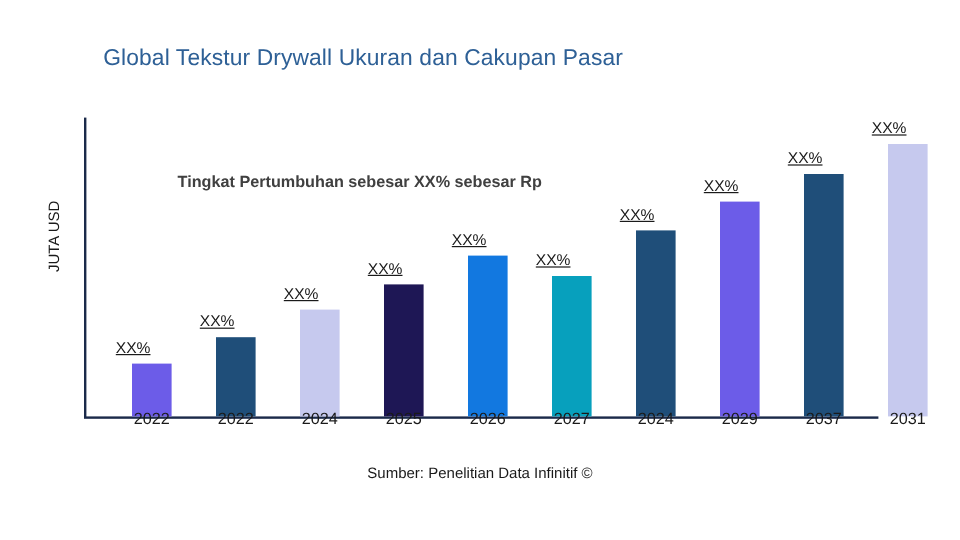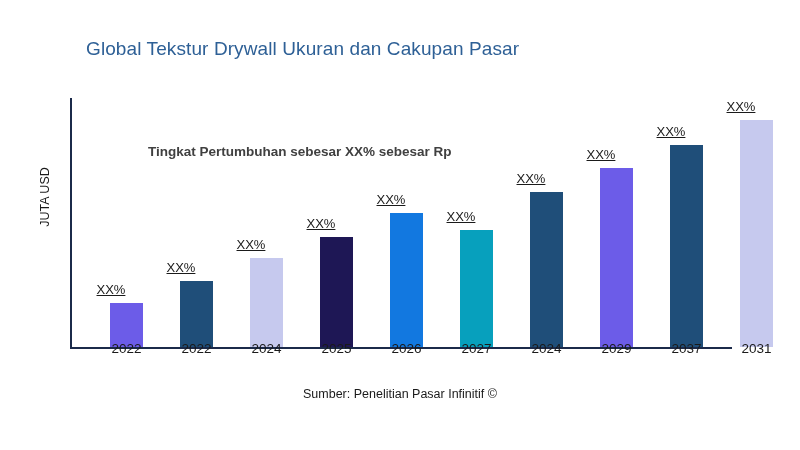--- a/index.html
+++ b/index.html
@@ -142,15 +142,15 @@
       <div class="bar" style="left: 670px; top: 145px; height: 202px; background: rgb(31, 78, 121);"></div>
       <div class="bar-value-label" style="left: 656.5px; top: 124px;">XX%</div>
       <div class="x-tick-label" style="left: 656.5px;">2037</div>
       <div class="bar" style="left: 740px; top: 120px; height: 227px; background: rgb(198, 201, 238);"></div>
       <div class="bar-value-label" style="left: 726.5px; top: 99px;">XX%</div>
       <div class="x-tick-label" style="left: 726.5px;">2031</div>
     </div>
 
   <div id="growth-annotation">Tingkat Pertumbuhan sebesar XX% sebesar Rp</div>
 
-  <div id="source-note">Sumber: Penelitian Pasar Infinitif ©</div>
+  <div id="source-note">Sumber: Penelitian Data Infinitif ©</div>
 
 </div>
 
 </body></html>

